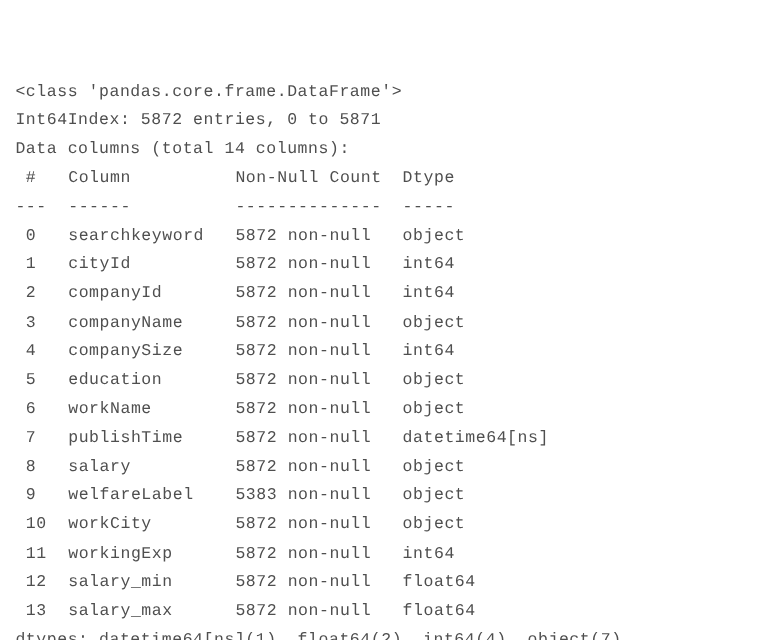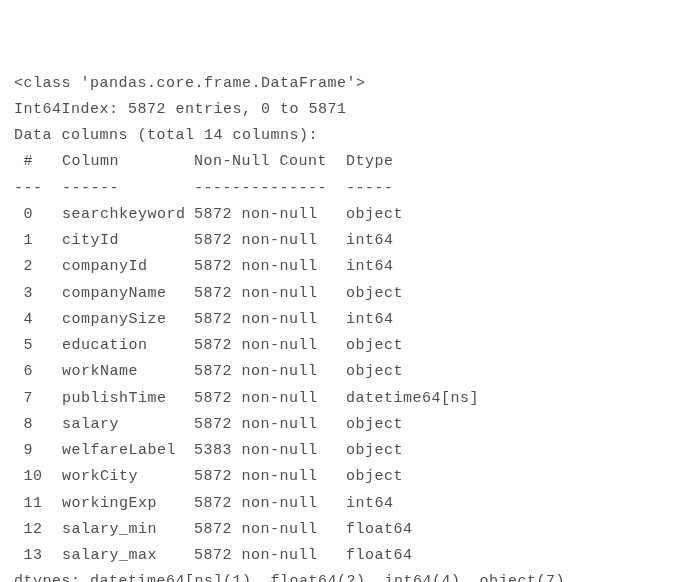--- a/index.html
+++ b/index.html
@@ -14,20 +14,20 @@
     color: #4f4f4f;
     white-space: pre;
     padding: 18px 14px;
     letter-spacing: 0.5px;
     width: 700px;
     box-sizing: border-box;
   }
   .row span { display: inline-block; }
   .c-idx { width: 48px; }
   .c-col { width: 132px; font-family: Liberation Mono, monospace; }
-  .c-nn  { width: 152px; }
+  .c-nn  { width: 152px; margin-left: 20px; }
   .c-dt  { }
 </style>
 </head>
 <body>
 
 <div><div>&lt;class 'pandas.core.frame.DataFrame'&gt;</div><div>Int64Index: 5872 entries, 0 to 5871</div><div>Data columns (total 14 columns):</div><div class="row"><span class="c-idx"> # </span><span class="c-col">Column</span><span class="c-nn">Non-Null Count</span><span class="c-dt">Dtype</span></div><div class="row"><span class="c-idx">---</span><span class="c-col">------</span><span class="c-nn">--------------</span><span class="c-dt">-----</span></div><div class="row"><span class="c-idx"> 0 </span><span class="c-col">searchkeyword</span><span class="c-nn">5872 non-null</span><span class="c-dt">object</span></div><div class="row"><span class="c-idx"> 1 </span><span class="c-col">cityId</span><span class="c-nn">5872 non-null</span><span class="c-dt">int64</span></div><div class="row"><span class="c-idx"> 2 </span><span class="c-col">companyId</span><span class="c-nn">5872 non-null</span><span class="c-dt">int64</span></div><div class="row"><span class="c-idx"> 3 </span><span class="c-col">companyName</span><span class="c-nn">5872 non-null</span><span class="c-dt">object</span></div><div class="row"><span class="c-idx"> 4 </span><span class="c-col">companySize</span><span class="c-nn">5872 non-null</span><span class="c-dt">int64</span></div><div class="row"><span class="c-idx"> 5 </span><span class="c-col">education</span><span class="c-nn">5872 non-null</span><span class="c-dt">object</span></div><div class="row"><span class="c-idx"> 6 </span><span class="c-col">workName</span><span class="c-nn">5872 non-null</span><span class="c-dt">object</span></div><div class="row"><span class="c-idx"> 7 </span><span class="c-col">publishTime</span><span class="c-nn">5872 non-null</span><span class="c-dt">datetime64[ns]</span></div><div class="row"><span class="c-idx"> 8 </span><span class="c-col">salary</span><span class="c-nn">5872 non-null</span><span class="c-dt">object</span></div><div class="row"><span class="c-idx"> 9 </span><span class="c-col">welfareLabel</span><span class="c-nn">5383 non-null</span><span class="c-dt">object</span></div><div class="row"><span class="c-idx"> 10</span><span class="c-col">workCity</span><span class="c-nn">5872 non-null</span><span class="c-dt">object</span></div><div class="row"><span class="c-idx"> 11</span><span class="c-col">workingExp</span><span class="c-nn">5872 non-null</span><span class="c-dt">int64</span></div><div class="row"><span class="c-idx"> 12</span><span class="c-col">salary_min</span><span class="c-nn">5872 non-null</span><span class="c-dt">float64</span></div><div class="row"><span class="c-idx"> 13</span><span class="c-col">salary_max</span><span class="c-nn">5872 non-null</span><span class="c-dt">float64</span></div><div>dtypes: datetime64[ns](1), float64(2), int64(4), object(7)</div></div>
 
 
 </body></html>

